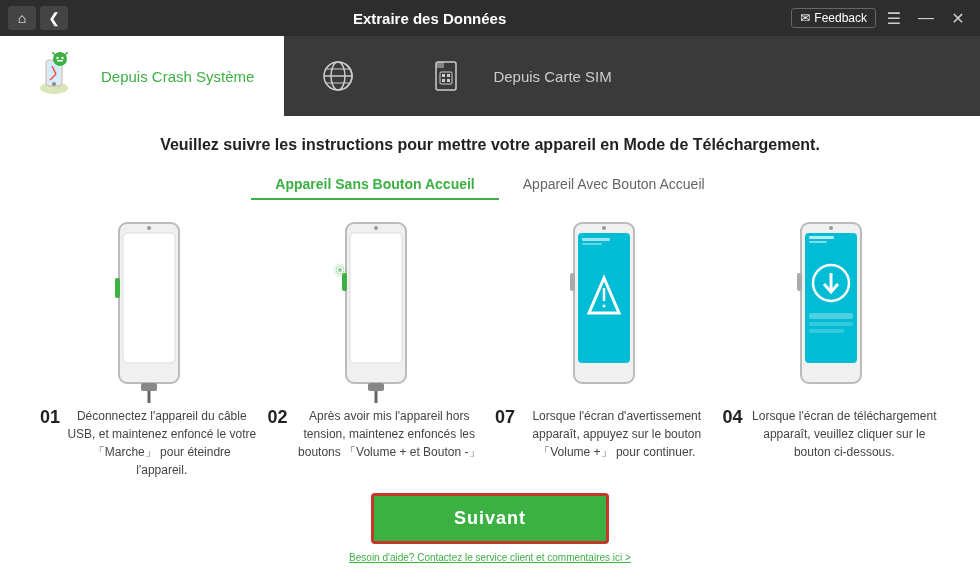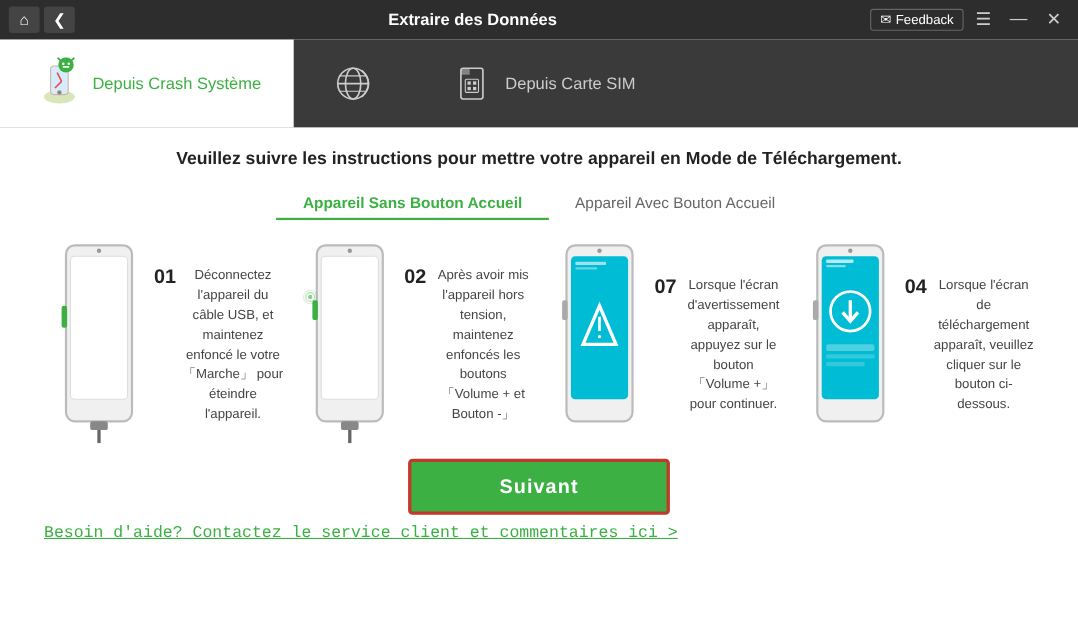--- a/index.html
+++ b/index.html
@@ -80,21 +80,21 @@
     
     .tab-bar {
       display: flex;
       background: #3a3a3a;
       height: 80px;
       align-items: center;
     }
     .tab-item {
       display: flex;
       align-items: center;
-      gap: 6px;
+      gap: 23px;
       padding: 0 30px;
       height: 100%;
       cursor: pointer;
       color: #ccc;
       font-size: 15px;
       font-weight: 500;
     }
     .tab-item.active {
       background: #fff;
       color: #3cb043;
@@ -143,21 +143,21 @@
     
     .steps-row {
       display: flex;
       justify-content: space-between;
       gap: 10px;
       margin-bottom: 14px;
     }
     .step {
       flex: 1;
       display: flex;
-      flex-direction: row;
+      flex-direction: column;
       align-items: center;
     }
 
     
     .step-desc {
       font-size: 12px;
       color: #444;
       text-align: center;
       line-height: 1.5;
     }
@@ -186,23 +186,22 @@
       border: 3px solid #c0392b;
       border-radius: 4px;
       padding: 12px 80px;
       font-size: 18px;
       font-weight: bold;
       cursor: pointer;
       letter-spacing: 1px;
     }
 
     .help-link {
-      text-align: left;
-      font-size: 15px;
-      font-family: Liberation Mono, monospace;
+      text-align: center;
+      font-size: 10px;
     }
     .help-link a {
       color: #3cb043;
       text-decoration: underline;
     }
 
     
     .phone-wrap {
       width: 100px;
       height: 185px;

